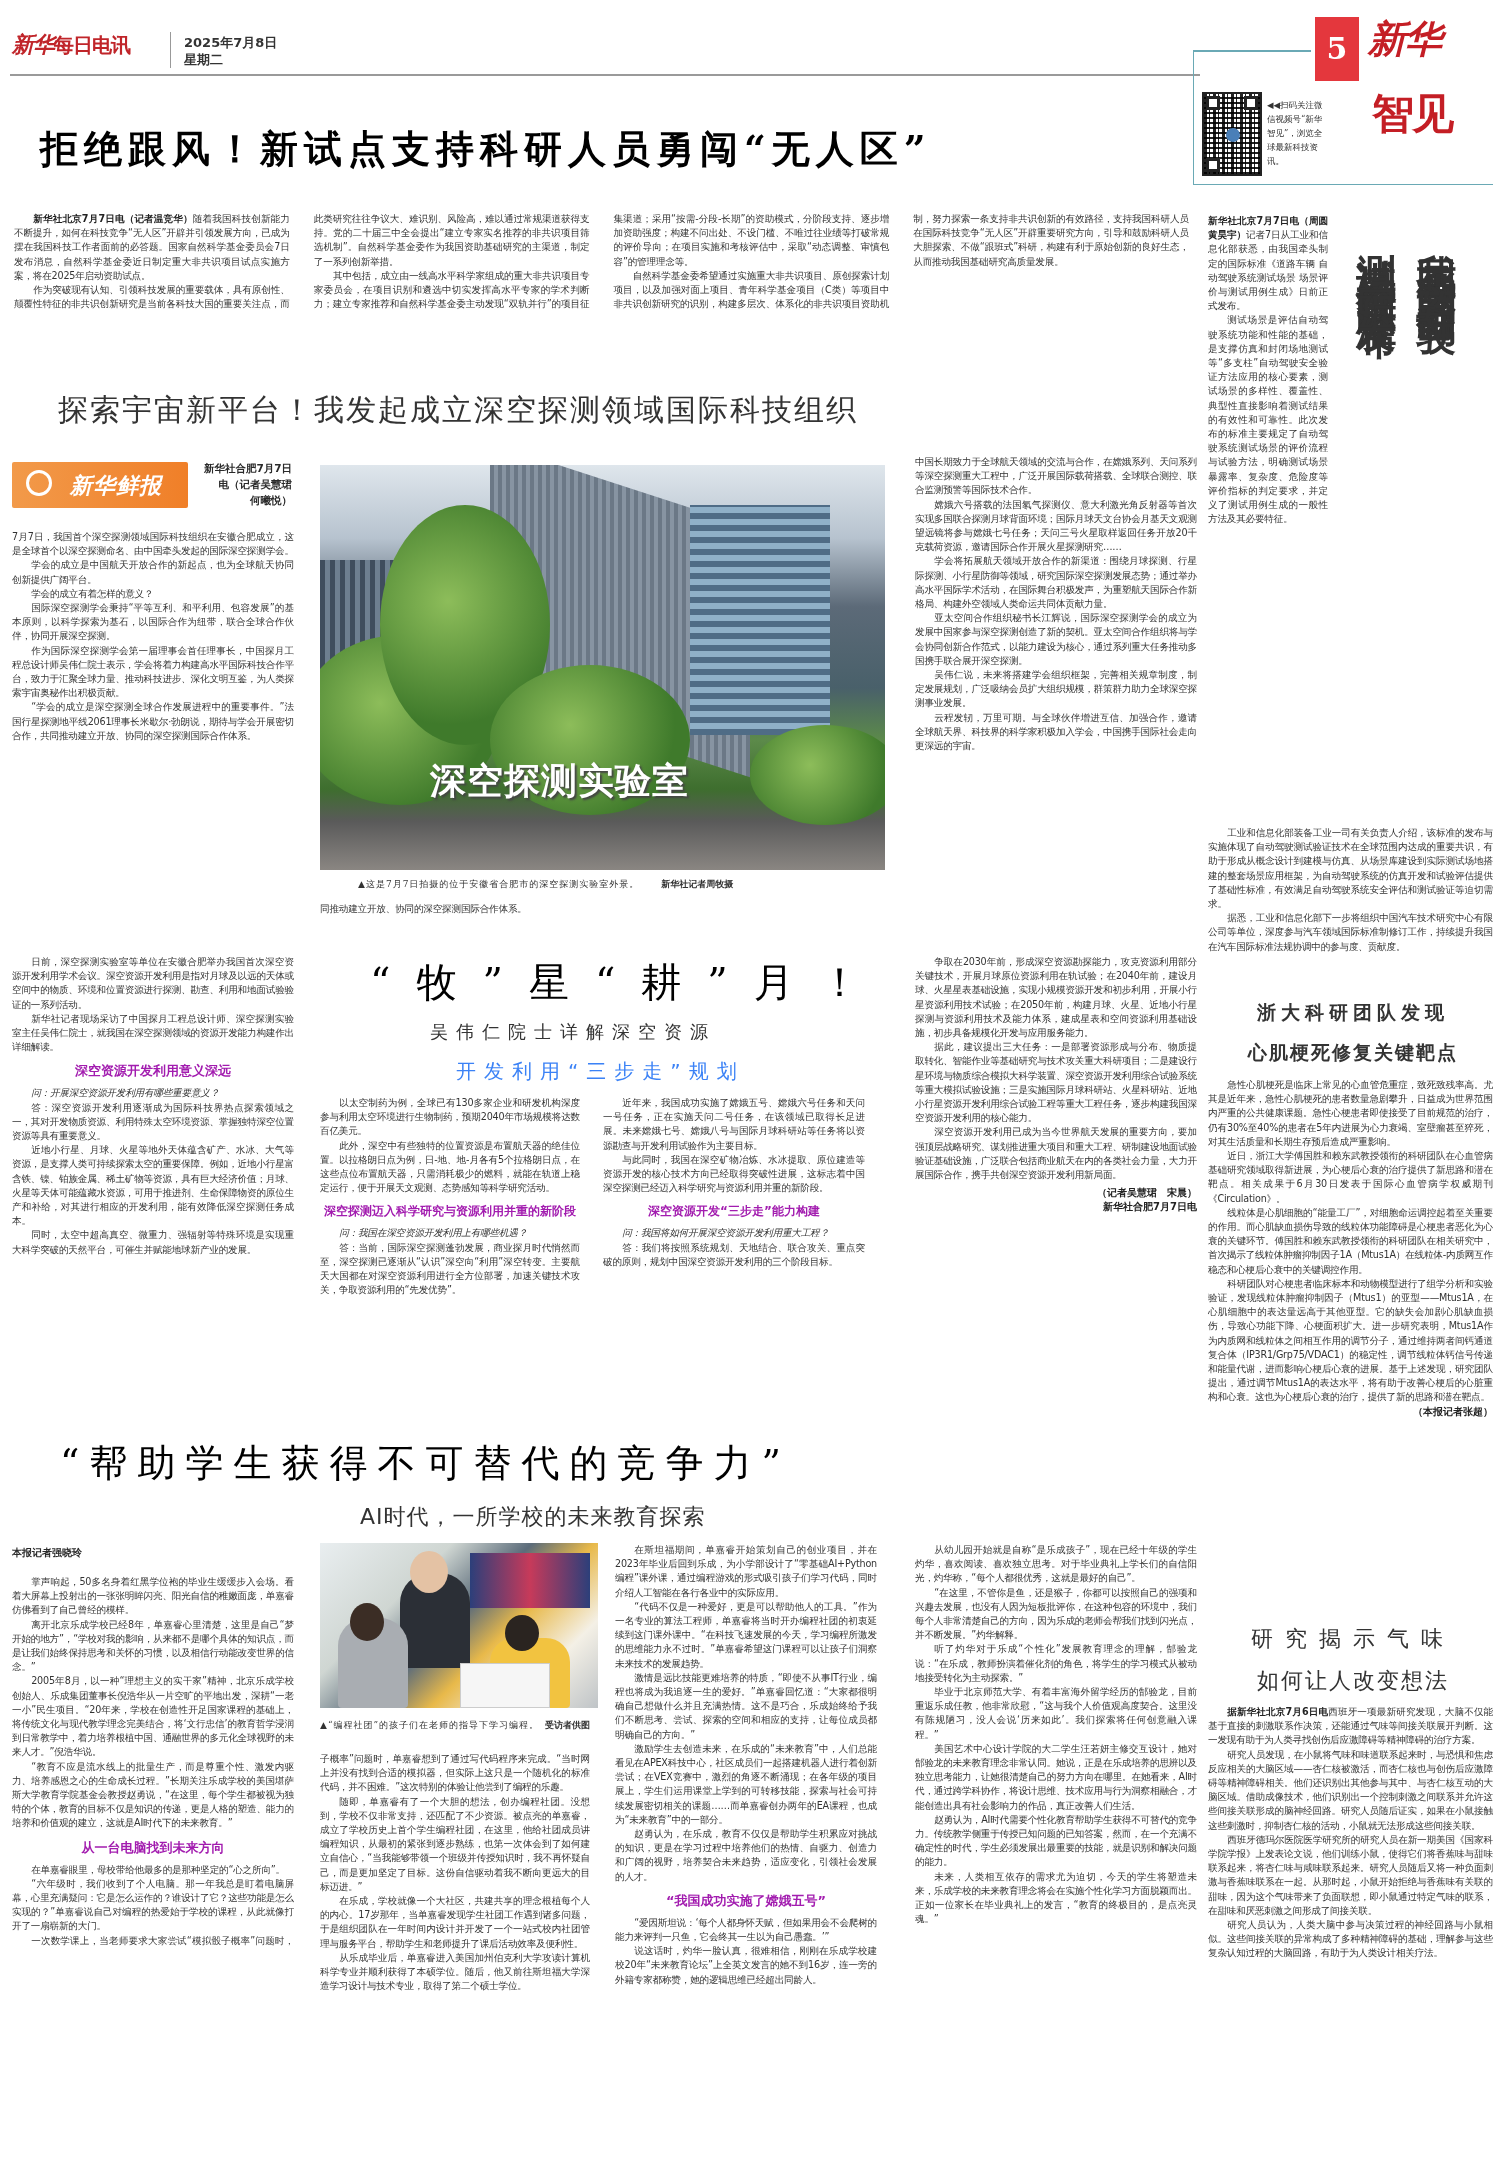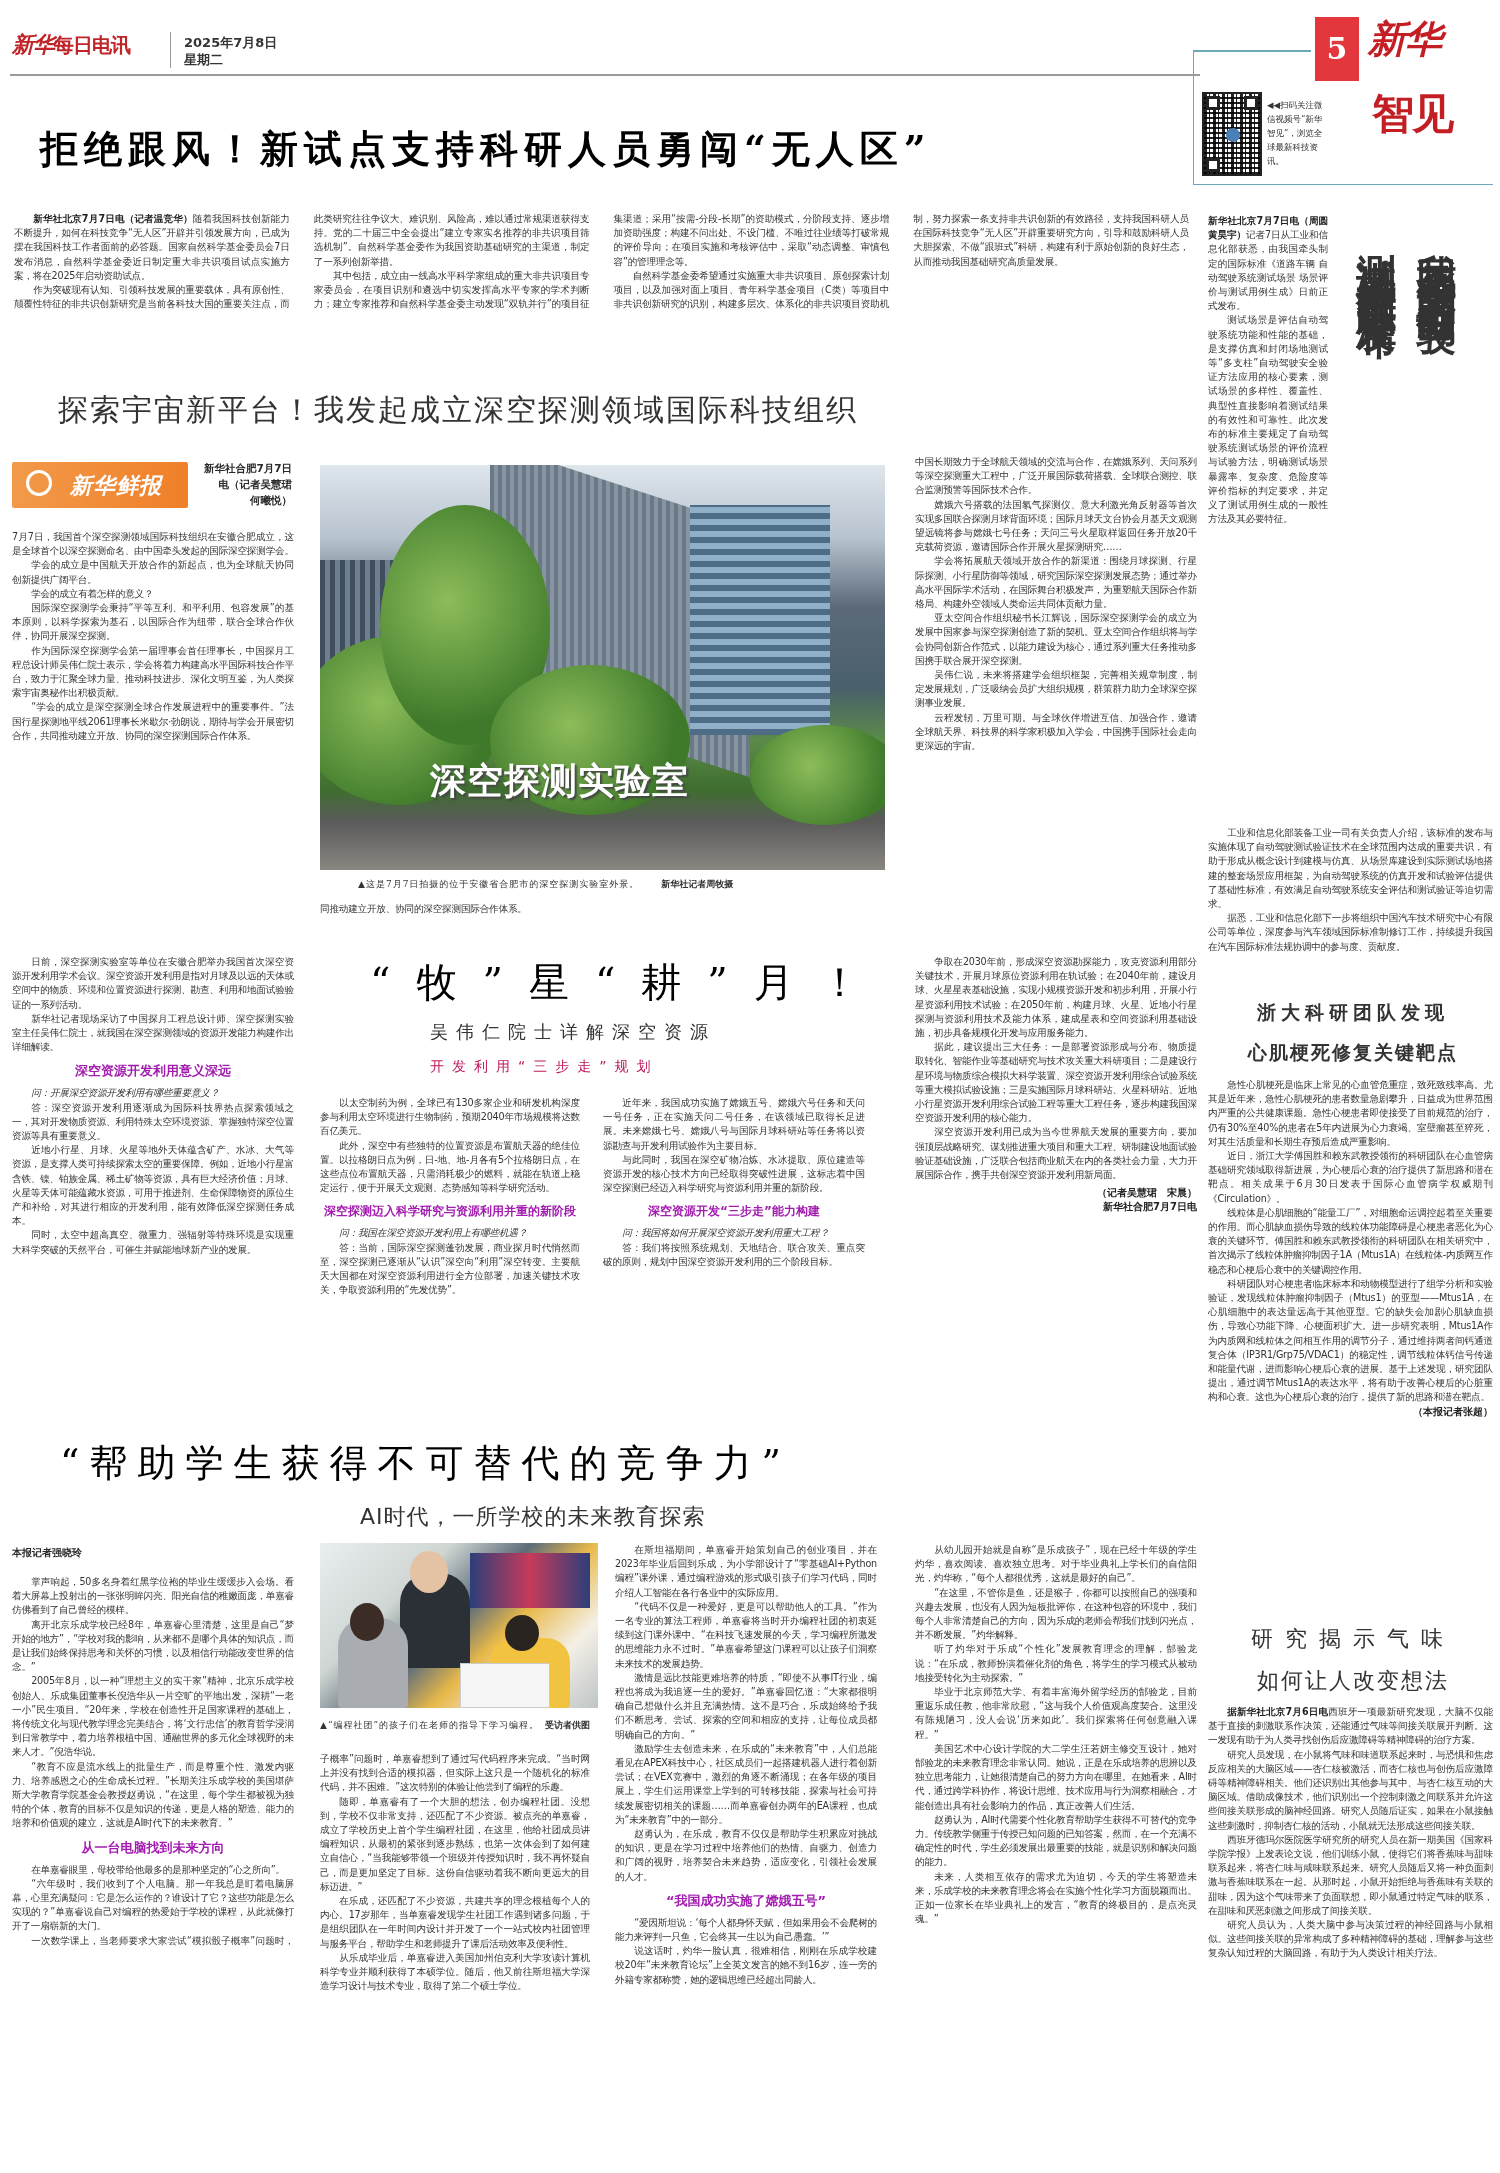--- a/index.html
+++ b/index.html
@@ -125,21 +125,21 @@
   <p class="t">新华社记者现场采访了中国探月工程总设计师、深空探测实验室主任吴伟仁院士，就我国在深空探测领域的资源开发能力构建作出详细解读。</p>
   <div class="sub">深空资源开发利用意义深远</div>
   <p class="t q">问：开展深空资源开发利用有哪些重要意义？</p>
   <p class="t">答：深空资源开发利用逐渐成为国际科技界热点探索领域之一，其对开发物质资源、利用特殊太空环境资源、掌握独特深空位置资源等具有重要意义。</p>
   <p class="t">近地小行星、月球、火星等地外天体蕴含矿产、水冰、大气等资源，是支撑人类可持续探索太空的重要保障。例如，近地小行星富含铁、镍、铂族金属、稀土矿物等资源，具有巨大经济价值；月球、火星等天体可能蕴藏水资源，可用于推进剂、生命保障物资的原位生产和补给，对其进行相应的开发利用，能有效降低深空探测任务成本。</p>
   <p class="t">同时，太空中超高真空、微重力、强辐射等特殊环境是实现重大科学突破的天然平台，可催生并赋能地球新产业的发展。</p>
 </div>
 
 <div class="abs h1" style="left:370px;top:955px;font-size:40px;font-weight:normal;letter-spacing:26px;">“牧”星“耕”月！</div>
 <div class="abs" style="left:430px;top:1020px;font-family:'DejaVu Sans',sans-serif;font-size:18px;letter-spacing:8px;color:#333;">吴伟仁院士详解深空资源</div>
-<div class="abs" style="left:430px;top:1058px;font-family:'DejaVu Sans',sans-serif;font-size:14px;letter-spacing:8px;color:#be185d;">开发利用“三步走”规划</div>
+<div class="abs" style="left:456px;top:1058px;font-family:'DejaVu Sans',sans-serif;font-size:20px;letter-spacing:8px;color:#3b82f6;">开发利用“三步走”规划</div>
 
 <div class="abs" style="left:320px;top:1096px;width:260px;">
   <p class="t">以太空制药为例，全球已有130多家企业和研发机构深度参与利用太空环境进行生物制药，预期2040年市场规模将达数百亿美元。</p>
   <p class="t">此外，深空中有些独特的位置资源是布置航天器的绝佳位置。以拉格朗日点为例，日-地、地-月各有5个拉格朗日点，在这些点位布置航天器，只需消耗极少的燃料，就能在轨道上稳定运行，便于开展天文观测、态势感知等科学研究活动。</p>
   <div class="sub" style="font-size:12px;">深空探测迈入科学研究与资源利用并重的新阶段</div>
   <p class="t q">问：我国在深空资源开发利用上有哪些机遇？</p>
   <p class="t ni" style="text-indent:2em">答：当前，国际深空探测蓬勃发展，商业探月时代悄然而至，深空探测已逐渐从“认识”深空向“利用”深空转变。主要航天大国都在对深空资源利用进行全方位部署，加速关键技术攻关，争取资源利用的“先发优势”。</p>
 </div>
 <div class="abs" style="left:603px;top:1096px;width:262px;">
   <p class="t">近年来，我国成功实施了嫦娥五号、嫦娥六号任务和天问一号任务，正在实施天问二号任务，在该领域已取得长足进展。未来嫦娥七号、嫦娥八号与国际月球科研站等任务将以资源勘查与开发利用试验作为主要目标。</p>
@@ -181,21 +181,21 @@
   <div class="abs" style="left:185px;top:72px;width:34px;height:36px;border-radius:50%;background:#2a2420;"></div>
   <div class="abs" style="left:140px;top:120px;width:90px;height:45px;background:#f6f6f6;border:1px solid #ccc;"></div>
 </div>
 <div class="abs caption" style="left:320px;top:1718px;width:270px;line-height:14px;">
   <span>▲“编程社团”的孩子们在老师的指导下学习编程。</span>
   <span style="float:right;font-family:'DejaVu Sans',sans-serif;font-weight:bold;letter-spacing:0;">受访者供图</span>
 </div>
 <div class="abs" style="left:320px;top:1752px;width:270px;">
   <p class="t ni" style="text-indent:0">子概率”问题时，单嘉睿想到了通过写代码程序来完成。“当时网上并没有找到合适的模拟器，但实际上这只是一个随机化的标准代码，并不困难。”这次特别的体验让他尝到了编程的乐趣。</p>
   <p class="t">随即，单嘉睿有了一个大胆的想法，创办编程社团。没想到，学校不仅非常支持，还匹配了不少资源。被点亮的单嘉睿，成立了学校历史上首个学生编程社团，在这里，他给社团成员讲编程知识，从最初的紧张到逐步熟练，也第一次体会到了如何建立自信心，“当我能够带领一个班级并传授知识时，我不再怀疑自己，而是更加坚定了目标。这份自信驱动着我不断向更远大的目标迈进。”</p>
-  <p class="t">在乐成，还匹配了不少资源，共建共享的理念根植每个人的内心。17岁那年，当单嘉睿发现学生社团工作遇到诸多问题，于是组织团队在一年时间内设计并开发了一个一站式校内社团管理与服务平台，帮助学生和老师提升了课后活动效率及便利性。</p>
+  <p class="t">在乐成，学校就像一个大社区，共建共享的理念根植每个人的内心。17岁那年，当单嘉睿发现学生社团工作遇到诸多问题，于是组织团队在一年时间内设计并开发了一个一站式校内社团管理与服务平台，帮助学生和老师提升了课后活动效率及便利性。</p>
   <p class="t">从乐成毕业后，单嘉睿进入美国加州伯克利大学攻读计算机科学专业并顺利获得了本硕学位。随后，他又前往斯坦福大学深造学习设计与技术专业，取得了第二个硕士学位。</p>
 </div>
 
 <div class="abs" style="left:615px;top:1543px;width:262px;">
   <p class="t">在斯坦福期间，单嘉睿开始策划自己的创业项目，并在2023年毕业后回到乐成，为小学部设计了“零基础AI+Python编程”课外课，通过编程游戏的形式吸引孩子们学习代码，同时介绍人工智能在各行各业中的实际应用。</p>
   <p class="t">“代码不仅是一种爱好，更是可以帮助他人的工具。”作为一名专业的算法工程师，单嘉睿将当时开办编程社团的初衷延续到这门课外课中。“在科技飞速发展的今天，学习编程所激发的思维能力永不过时。”单嘉睿希望这门课程可以让孩子们洞察未来技术的发展趋势。</p>
   <p class="t">激情是远比技能更难培养的特质，“即使不从事IT行业，编程也将成为我追逐一生的爱好。”单嘉睿回忆道：“大家都很明确自己想做什么并且充满热情。这不是巧合，乐成始终给予我们不断思考、尝试、探索的空间和相应的支持，让每位成员都明确自己的方向。”</p>
   <p class="t">激励学生去创造未来，在乐成的“未来教育”中，人们总能看见在APEX科技中心，社区成员们一起搭建机器人进行着创新尝试；在VEX竞赛中，激烈的角逐不断涌现；在各年级的项目展上，学生们运用课堂上学到的可转移技能，探索与社会可持续发展密切相关的课题……而单嘉睿创办两年的EA课程，也成为“未来教育”中的一部分。</p>
   <p class="t">赵勇认为，在乐成，教育不仅仅是帮助学生积累应对挑战的知识，更是在学习过程中培养他们的热情、自驱力、创造力和广阔的视野，培养契合未来趋势，适应变化，引领社会发展的人才。</p>
   <div class="sub">“我国成功实施了嫦娥五号”</div>

